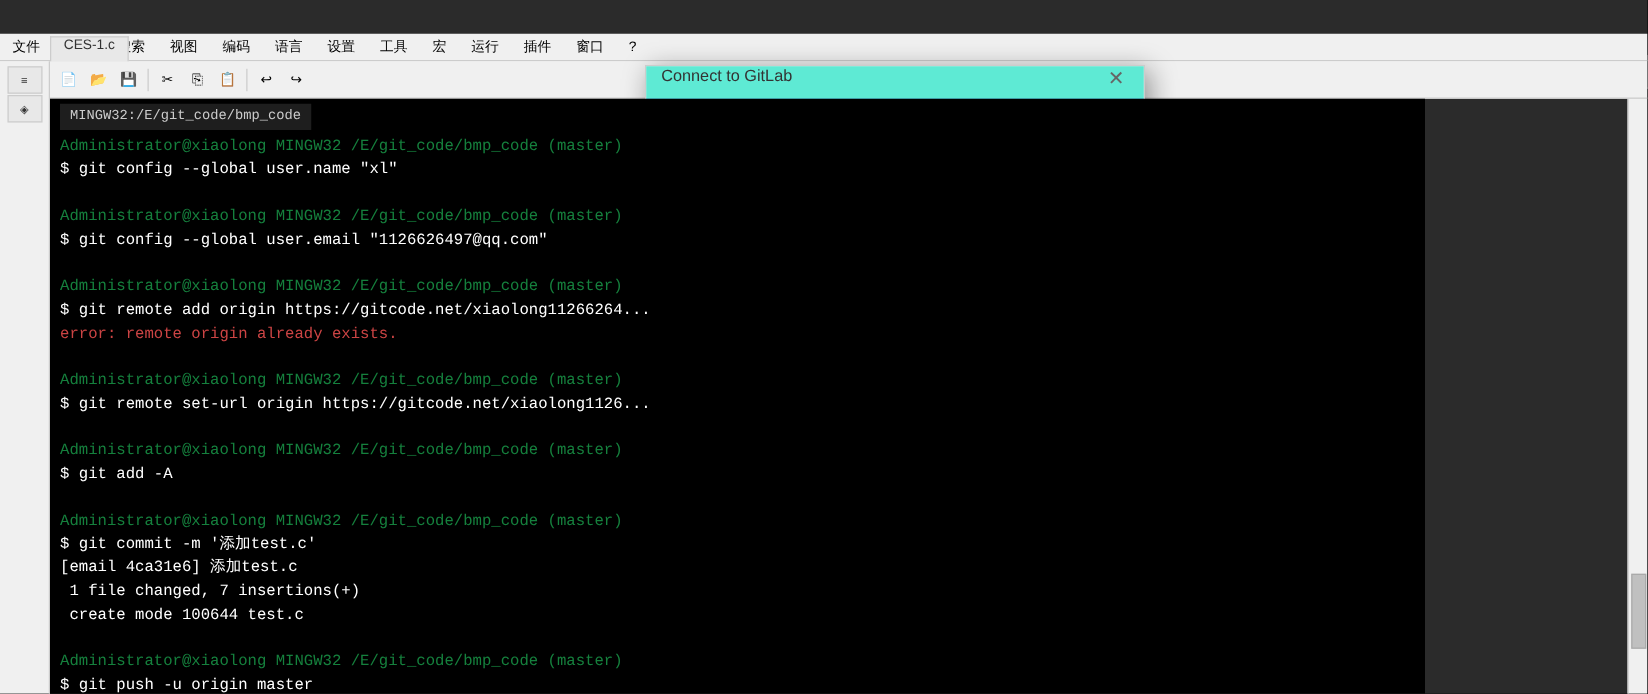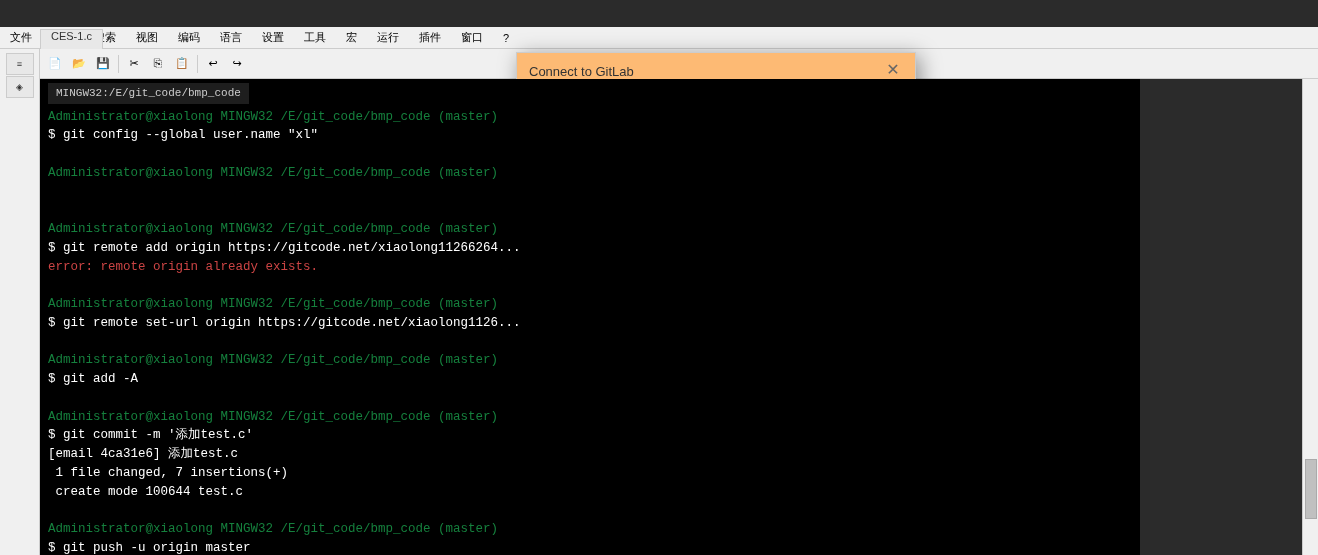--- a/index.html
+++ b/index.html
@@ -51,24 +51,24 @@
       top: 52px;
       left: 516px;
       width: 400px;
       background: #f5f5f5;
       border: 1px solid #ccc;
       box-shadow: 4px 4px 20px rgba(0,0,0,0.4);
       font-family: 'Segoe UI', Arial, sans-serif;
       pointer-events: all;
     }
     .dialog-titlebar {
-      background: #fdba74;
+      background: #5eead4;
       height: 32px;
       display: flex;
-      align-items: flex-end;
+      align-items: flex-start;
       padding: 0 12px;
       border-bottom: 6px solid #3b82f6;
       font-size: 13px;
       color: #333;
     }
     .dialog-titlebar .dtitle {
       flex: 1;
     }
     .dialog-close {
       width: 20px;
@@ -326,21 +326,21 @@
 <div style="position:absolute;top:79px;left:40px;width:1100px;height:476px;background:#000;overflow:hidden;z-index:1;">
   <div class="terminal-content">
     <div style="background:#1e1e1e;padding:2px 8px;font-size:11px;color:#ccc;margin-bottom:4px;display:inline-block;">
       <span>MINGW32:/E/git_code/bmp_code</span>
     </div>
     <br>
     <span class="line-green">Administrator@xiaolong MINGW32 /E/git_code/bmp_code (master)</span><br>
     <span class="line-white">$ git config --global user.name "xl"</span><br>
     <br>
     <span class="line-green">Administrator@xiaolong MINGW32 /E/git_code/bmp_code (master)</span><br>
-    <br>
+    <span class="line-white">$ git config --global user.email "1126626497@qq.com"</span><br>
     <br>
     <span class="line-green">Administrator@xiaolong MINGW32 /E/git_code/bmp_code (master)</span><br>
     <span class="line-white">$ git remote add origin https://gitcode.net/xiaolong11266264...</span><br>
     <span class="line-red">error: remote origin already exists.</span><br>
     <br>
     <span class="line-green">Administrator@xiaolong MINGW32 /E/git_code/bmp_code (master)</span><br>
     <span class="line-white">$ git remote set-url origin https://gitcode.net/xiaolong1126...</span><br>
     <br>
     <span class="line-green">Administrator@xiaolong MINGW32 /E/git_code/bmp_code (master)</span><br>
     <span class="line-white">$ git add -A</span><br>

